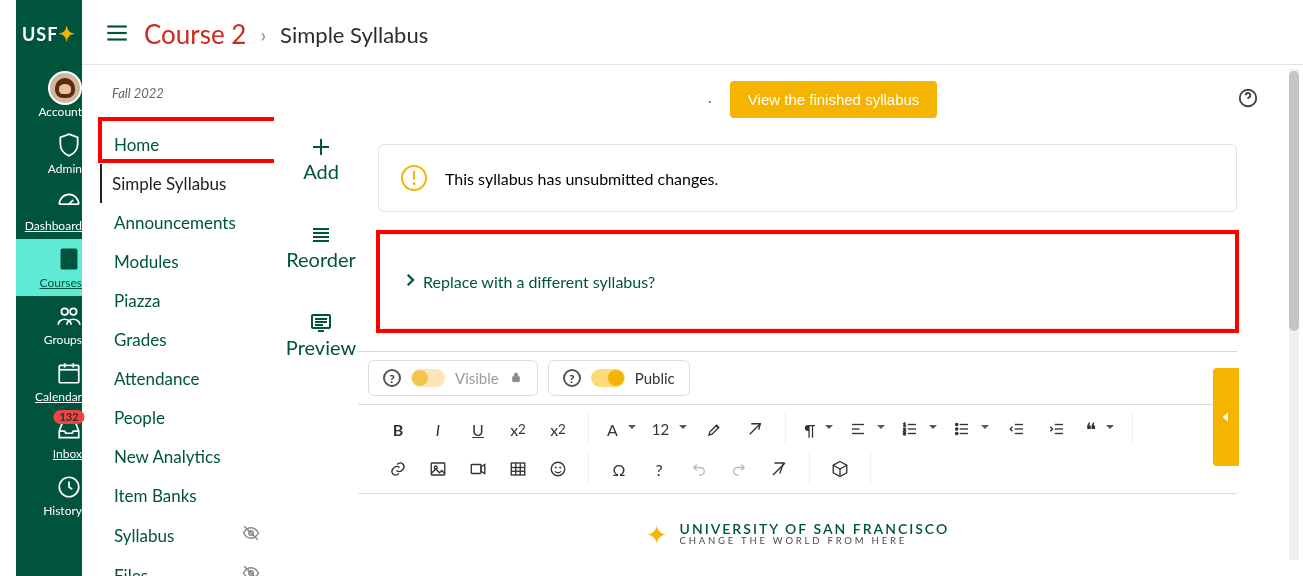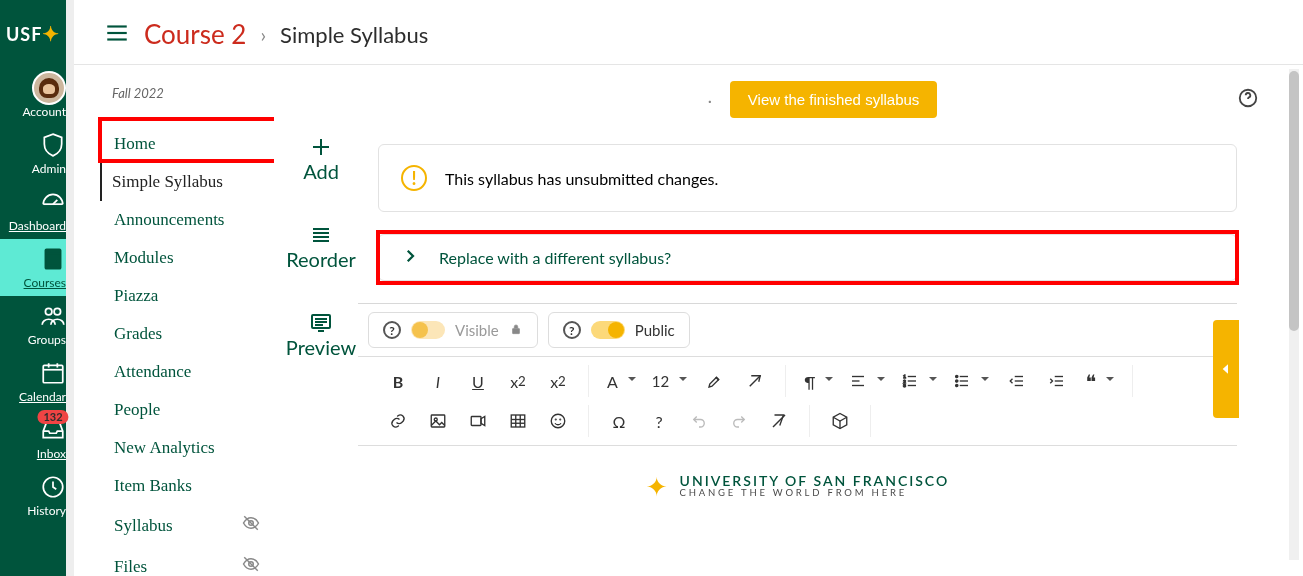--- a/index.html
+++ b/index.html
@@ -1,19 +1,19 @@
 <!DOCTYPE html>
 <html><head>
 <meta charset="utf-8">
 <style>
   * { box-sizing: border-box; margin: 0; padding: 0; }
   body { font-family: "Lato", -apple-system, BlinkMacSystemFont, "Segoe UI", Helvetica, Arial, sans-serif; background: #fff; width: 1303px; height: 576px; overflow: hidden; }
 
   
-  .global-nav { position: fixed; left:0; top:0; width: 66px; height: 100%; background:#00543c; color:#fff; display:flex; flex-direction:column; align-items:center; padding-top:8px; z-index:20; }
+  .global-nav { position: fixed; left:16px; top:0; width: 66px; height: 100%; background:#00543c; color:#fff; display:flex; flex-direction:column; align-items:center; padding-top:8px; z-index:20; }
   .global-nav .logo { width:50px; height:50px; display:flex; align-items:center; justify-content:center; margin-bottom:10px;}
   .global-nav .logo-text { font-weight:700; font-size:18px; letter-spacing:1px; color:#fff; }
   .global-nav .logo-text .accent{ color:#f5b400; font-size:20px; }
   .nav-item { width:66px; display:flex; flex-direction:column; align-items:flex-end; padding:6px 0 6px; cursor:pointer; font-size:12px; color:#fff; }
   .nav-item.active { background:#5eead4; color:#00543c;text-decoration:underline; }
   .nav-item.active .nav-icon svg { stroke:#00543c; fill:#00543c; }
   .nav-item .nav-icon { height:28px; display:flex; align-items:center; justify-content:center;}
   .nav-item .nav-label { margin-top:2px; }
   .nav-item .underline { text-decoration:underline; }
   .nav-icon svg { width:26px; height:26px; stroke:#fff; fill:none; stroke-width:1.6; }
@@ -33,21 +33,21 @@
   .hamburger svg{ width:26px; height:26px; stroke:#00543c; stroke-width:2; }
   .crumb-course { color:#cc2b1d; font-size:26px; font-weight:400; }
   .crumb-sep { color:#888; font-size:20px; }
   .crumb-page { color:#2d2d2d; font-size:22px; }
 
   
   .body-split { flex:1; display:flex; overflow:hidden;}
 
   .course-nav { width:200px; padding:20px 10px 0 34px; position:relative;}
   .course-nav .term { font-style:italic; color:#666; font-size:13px; margin: 0 0 24px 4px;}
-  .course-nav .cnav-item { display:flex; align-items:center; justify-content:space-between; color:#00543c; font-size:17px; padding:9px 4px; cursor:pointer; border-left:2px solid transparent;font-family:Liberation Serif, serif;}
+  .course-nav .cnav-item { display:flex; align-items:center; justify-content:space-between; color:#00543c; font-size:17px; padding:9px 4px; cursor:pointer; border-left:2px solid transparent;}
   .course-nav .cnav-item.active { border-left:2px solid #222; color:#222; font-weight:400; margin-left:-8px; padding-left:10px;}
   .hidden-eye svg{width:18px;height:18px; stroke:#888; fill:none; stroke-width:2;}
   .course-nav-scroll { position:absolute; right:-10px; top:0; width:8px; height:100%; background:#f0f0f0;}
   .course-nav-scroll .thumb{ background:#c4c4c4; width:100%; height:320px; margin-top:4px; border-radius:4px;}
   .red-box-coursenav { position:absolute; border:4px solid #ff0000; left:24px; top:52px; width:234px; height:46px; pointer-events:none;}
 
   .main-area { flex:1; background:#fff; position:relative; overflow:hidden;}
   .main-scroll { position:absolute; right:4px; top:4px; width:10px; height:96%; background:#f0f0f0;}
   .main-scroll .thumb{ background:#c4c4c4; width:100%; height:260px; margin-top:2px; border-radius:6px;}
 
@@ -63,21 +63,21 @@
   .top-links .dot { color:#888; }
   .top-links .view-btn { background:#f5b400; color:#fff; padding:10px 18px; border-radius:4px; font-size:15px; border:none; cursor:pointer;}
   .help-circle { position:absolute; right:18px; top:6px; }
   .help-circle svg{width:22px;height:22px; stroke:#444; fill:none; stroke-width:2;}
 
   .card { border:1px solid #e2e2e2; border-radius:6px; background:#fff; margin: 0 40px 22px 10px;}
   .unsub-card { display:flex; align-items:center; gap:18px; padding:20px 22px;}
   .warn-icon{ width:26px; height:26px; border:2px solid #f5b400; border-radius:50%; display:flex; align-items:center; justify-content:center; color:#f5b400; font-weight:700;}
   .warn-icon span{ font-size:18px; line-height:1; }
 
-  .replace-card { padding:12px 22px; display:flex; align-items:center; gap:20px; color:#00543c; font-size:16px;text-align:center;}
+  .replace-card { padding:36px 22px; display:flex; align-items:center; gap:4px; color:#00543c; font-size:16px;text-align:center;}
   .chev svg{width:18px;height:18px; stroke:#00543c; stroke-width:3; fill:none;}
   .red-box-replace { position:absolute; border:4px solid #ff0000; pointer-events:none;}
 
   .editor-area{ margin:0 40px 0 -10px; position:relative; border-top:1px solid #d8d8d8;}
   .pill-row{ display:flex; gap:10px; padding:8px 10px;}
   .pill{ border:1px solid #ddd; border-radius:6px; background:#fff; padding:8px 14px; display:flex; align-items:center; gap:10px; font-size:15px; color:#333; position:relative;}
   .pill .qm{ border:2px solid #555; border-radius:50%; width:18px; height:18px; display:flex; align-items:center; justify-content:center; font-size:12px; font-weight:700;}
   .toggle{ width:34px; height:18px; border-radius:10px; position:relative;}
   .toggle .knob{ width:16px; height:16px; border-radius:50%; position:absolute; top:1px;}
   .toggle.off{ background:#fce6b8;} .toggle.off .knob{ left:1px; background:#f5c24c;}

